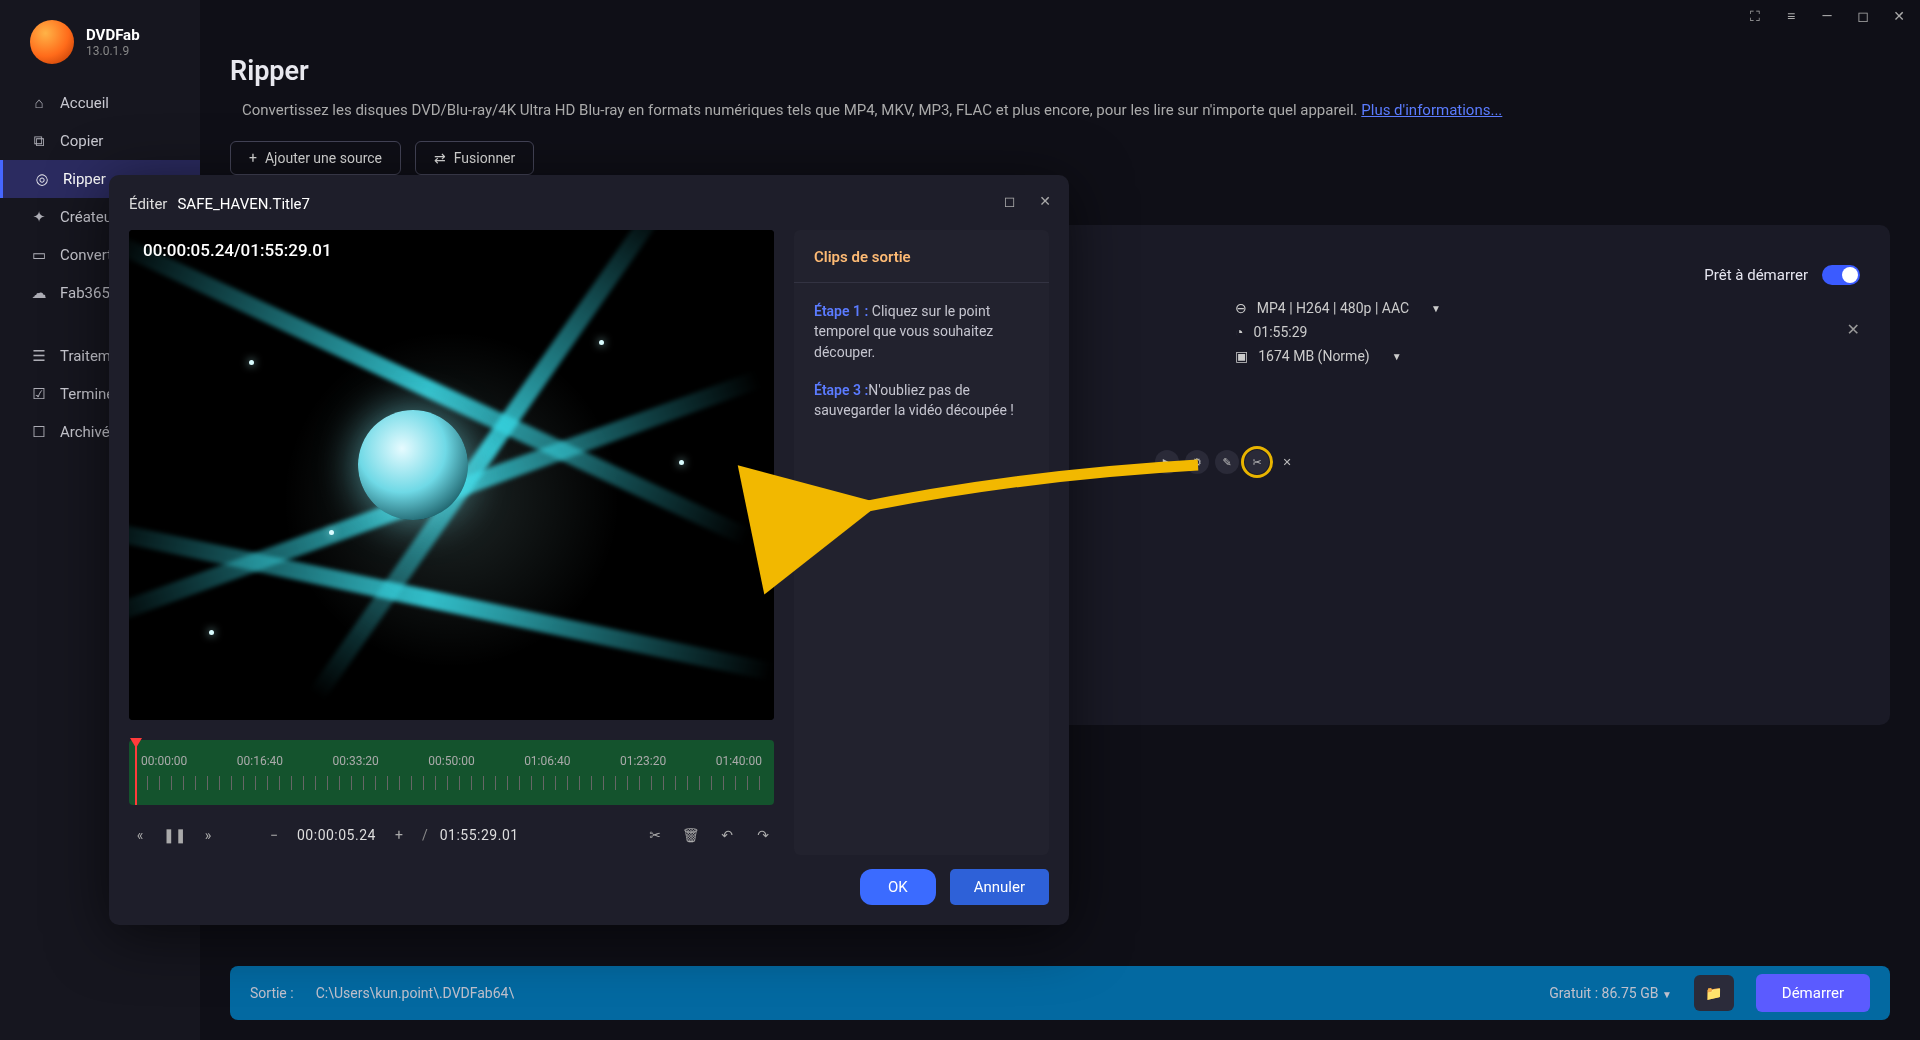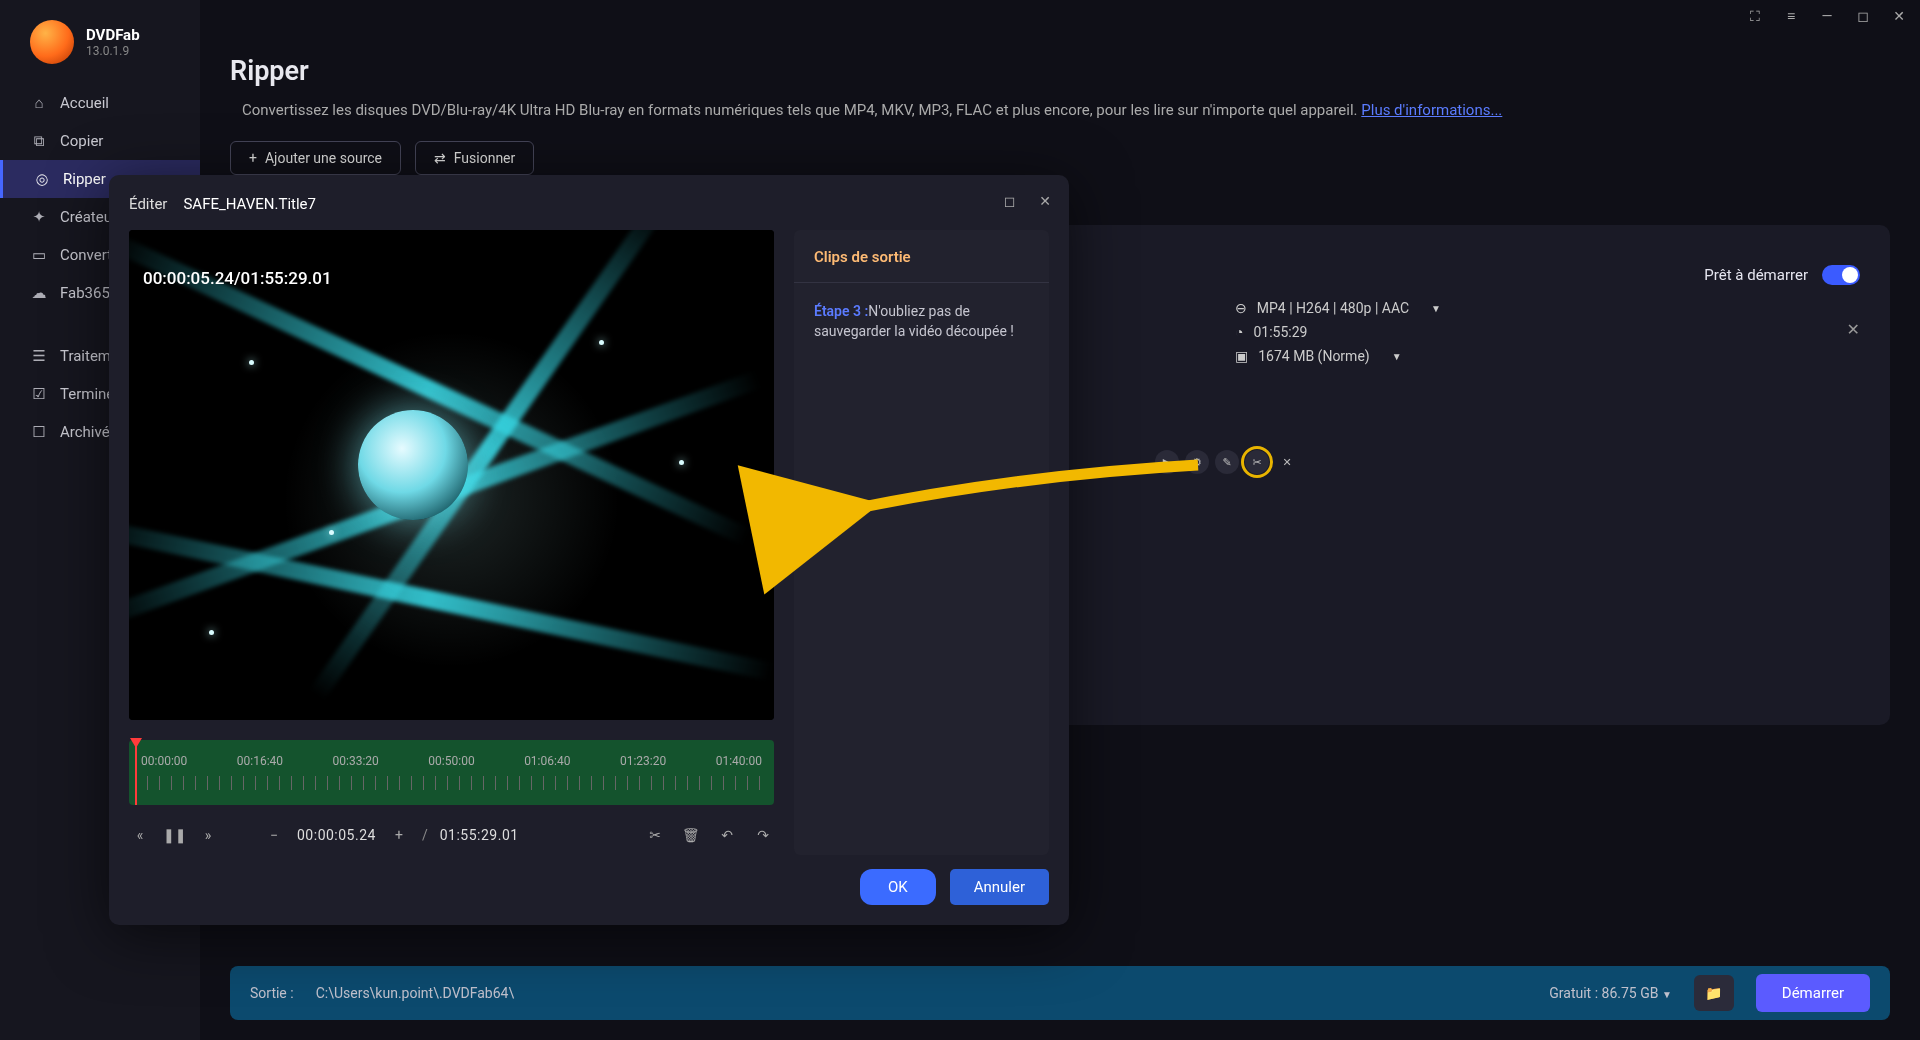--- a/index.html
+++ b/index.html
@@ -36,37 +36,37 @@
 .toggle::after { content: ""; position: absolute; right: 2px; top: 2px; width: 16px; height: 16px; background: #fff; border-radius: 50%; }
 .format-block { position: absolute; top: 75px; left: 1005px; display: flex; flex-direction: column; gap: 8px; font-size: 14px; color: #ccc; }
 .format-row { display: flex; align-items: center; gap: 10px; }
 .format-row .caret { margin-left: 12px; font-size: 10px; }
 .close-x { position: absolute; top: 95px; right: 30px; color: #999; cursor: pointer; font-size: 16px; }
 .mini-controls { position: absolute; top: 225px; left: 925px; display: flex; gap: 6px; }
 .mini-btn { width: 24px; height: 24px; border-radius: 50%; background: #2a2a38; display: inline-flex; align-items: center; justify-content: center; font-size: 11px; color: #bbb; cursor: pointer; }
 .mini-btn.highlighted { outline: 3px solid #e8b400; outline-offset: 1px; }
 
 
-.bottom-bar { position: absolute; left: 230px; right: 30px; bottom: 20px; height: 54px; background: #0c4a6e; border-radius: 8px; display: flex; align-items: center; padding: 0 20px; gap: 22px; font-size: 14px; color: #c0c0cc; }
+.bottom-bar { position: absolute; left: 230px; right: 30px; bottom: 20px; height: 54px; background: #0369a1; border-radius: 8px; display: flex; align-items: center; padding: 0 20px; gap: 22px; font-size: 14px; color: #c0c0cc; }
 .bottom-bar .out-label { color: #c0c0cc; }
 .bottom-bar .out-path { color: #c0c0cc; }
 .bottom-bar .spacer { flex: 1; }
 .bottom-bar .gratuit { color: #c0c0cc; }
 .folder-btn { width: 40px; height: 36px; background: #2b2b3a; border-radius: 6px; display: inline-flex; align-items: center; justify-content: center; }
 .start-btn { background: #5b5bff; color: #fff; padding: 10px 26px; border-radius: 6px; font-size: 15px; cursor: pointer; }
 
 
 .dialog { position: absolute; left: 109px; top: 175px; width: 960px; height: 750px; background: #1e1e2a; border-radius: 10px; box-shadow: 0 10px 60px rgba(0,0,0,.6); }
 .dlg-title { position: absolute; top: 20px; left: 20px; font-size: 15px; color: #ddd; }
-.dlg-title .fname { margin-left: 16px; color: #fff; }
+.dlg-title .fname { margin-left: 10px; color: #fff; }
 .dlg-controls { position: absolute; top: 18px; right: 18px; display: flex; gap: 24px; font-size: 14px; color: #aaa; }
 .dlg-controls span { cursor: pointer; }
 
 .preview { position: absolute; left: 20px; top: 55px; width: 645px; height: 490px; background: #000; border-radius: 4px; overflow: hidden; }
-.preview-tc { position: absolute; top: 10px; left: 14px; font-size: 17px; color: #fff; font-weight: 500; z-index: 5; margin-top: 28px; }
+.preview-tc { position: absolute; top: 10px; left: 14px; font-size: 17px; color: #fff; font-weight: 500; z-index: 5; }
 .preview-art { position: absolute; inset: 0; background: radial-gradient(circle at 50% 55%, rgba(200,255,255,.15), transparent 40%), #000; }
 .preview-art .beam { position: absolute; background: linear-gradient(90deg, transparent, #37d9e6dd, transparent); filter: blur(2px); height: 18px; }
 .b1 { width: 700px; top: 150px; left: -50px; transform: rotate(25deg); }
 .b2 { width: 700px; top: 260px; left: -50px; transform: rotate(-20deg); }
 .b3 { width: 700px; top: 360px; left: -50px; transform: rotate(12deg); }
 .b4 { width: 600px; top: 210px; left: 60px; transform: rotate(-55deg); }
 .orb { position: absolute; left: 44%; top: 48%; width: 110px; height: 110px; border-radius: 50%; background: radial-gradient(circle at 40% 35%, #e6fbff, #6fd9e6 45%, #1a5d66 80%, #072026); transform: translate(-50%,-50%); box-shadow: 0 0 40px rgba(120,230,240,.6); }
 .spark { position: absolute; width: 5px; height: 5px; background: #dafcff; border-radius: 50%; box-shadow: 0 0 8px #bff; }
 
 .side-panel { position: absolute; left: 685px; top: 55px; width: 255px; height: 625px; background: #22222e; border-radius: 6px; padding: 18px 0; }
@@ -232,20 +232,21 @@
       <div class="spark" style="left:120px;top:130px"></div>
       <div class="spark" style="left:470px;top:110px"></div>
       <div class="spark" style="left:550px;top:230px"></div>
       <div class="spark" style="left:200px;top:300px"></div>
       <div class="spark" style="left:80px;top:400px"></div>
     </div>
   </div>
 
   <div class="side-panel">
     <div class="side-title">Clips de sortie</div>
+    <div class="step"><span class="lbl">Étape 1 :</span> <span>Cliquez sur le point temporel que vous souhaitez découper.</span></div>
     <div class="step"><span class="lbl">Étape 3 :</span><span>N'oubliez pas de sauvegarder la vidéo découpée !</span></div>
   </div>
 
   <div class="timeline">
     <div class="playhead"></div>
     <div class="tl-labels">
       <span>00:00:00</span>
       <span>00:16:40</span>
       <span>00:33:20</span>
       <span>00:50:00</span>

